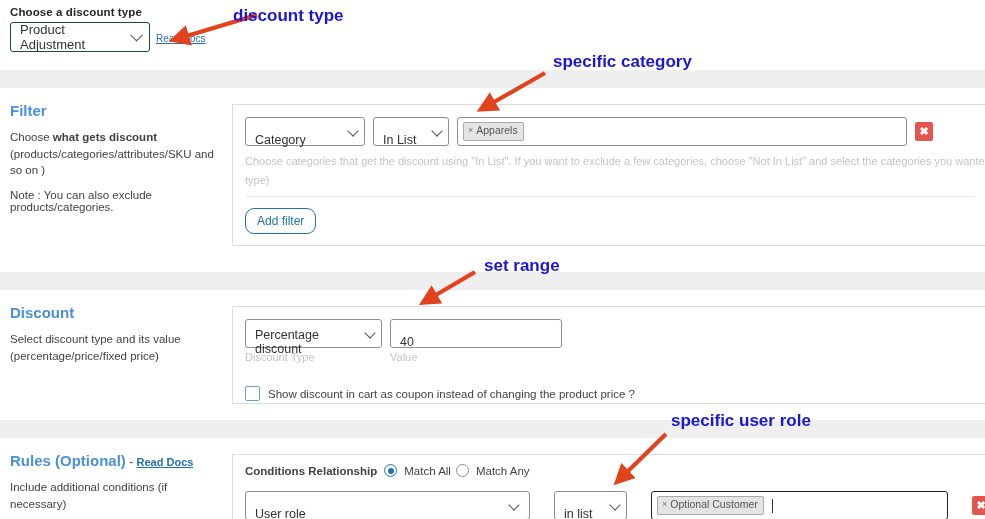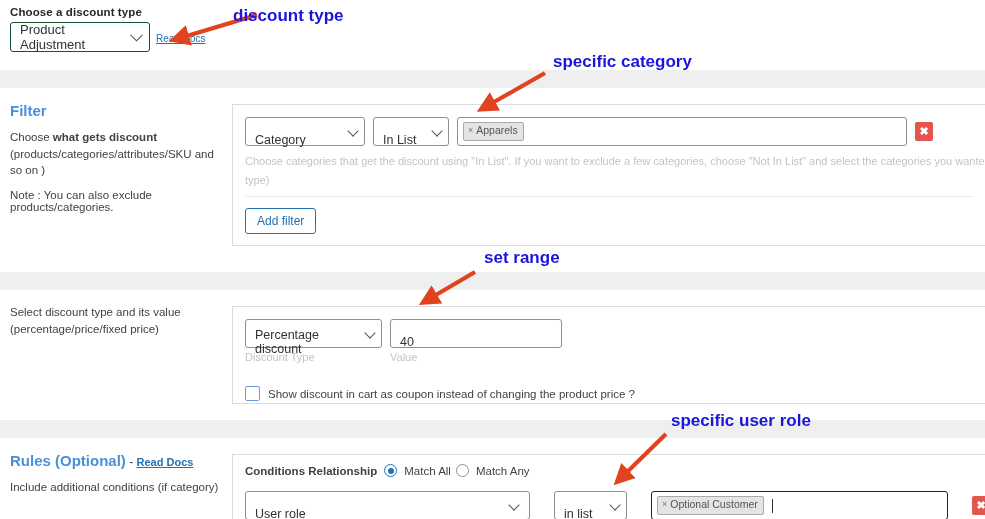--- a/index.html
+++ b/index.html
@@ -85,21 +85,21 @@
   }
   .hint {
     color:#c3c4c7; font-size:11px; line-height:1.65; margin-top:6px;
     white-space: nowrap; overflow:hidden;
   }
   .hint2 { color:#c3c4c7; font-size:11px; margin-top:4px; }
   .sublabel { color:#c3c4c7; font-size:11px; }
   .hr { height:1px; background:#eaeaea; margin:10px 12px 0 0; }
   .btn-secondary {
     display:inline-block; border:1px solid #2271b1; color:#2271b1; background:#fff;
-    border-radius:3px; font-size:12px; padding:5px 11px; cursor:pointer;
+    border-radius:9px; font-size:12px; padding:5px 11px; cursor:pointer;
   }
   .checkbox {
     width:15px; height:15px; border:1px solid #6b9ed8; background:#fff;
     border-radius:2px; flex:0 0 15px;
   }
   .radio {
     width:13px; height:13px; border:1.4px solid #8c8f94; border-radius:50%;
     background:#fff; display:inline-block; position:relative; flex:0 0 13px;
   }
   .radio.on { border-color:#2271b1; }
@@ -162,20 +162,21 @@
     <div class="hr"></div>
     <div style="margin-top:11px">
       <span class="btn-secondary">Add filter</span>
     </div>
   </div>
 </div>
 
 <div class="bar" style="margin-top:12px"></div>
 <div class="section" style="height:118px">
   <div class="sec-left">
+    <div class="sec-title">Discount</div>
     <div class="sec-desc">
       <span>Select discount type and its value</span><br>
       <span>(percentage/price/fixed price)</span>
     </div>
   </div>
   <div class="sec-right" style="height:98px">
     <div class="ctrl-row">
       <div class="sel" style="width:137px">
         <span>Percentage discount</span>
         <span class="chev"></span>
@@ -194,21 +195,21 @@
     </div>
   </div>
 </div>
 
 <div class="bar" style="margin-top:12px"></div>
 <div class="section" style="height:100px">
   <div class="sec-left">
     <div class="sec-title">
       <span>Rules (Optional)</span><span class="dash"> - </span><a>Read Docs</a>
     </div>
-    <div class="sec-desc">Include additional conditions (if category)</div>
+    <div class="sec-desc">Include additional conditions (if necessary)</div>
 
   </div>
   <div class="sec-right" style="height:84px; padding-top:9px">
     <div class="ctrl-row" style="gap:7px">
       <span style="font-size:11.5px; font-weight:bold">Conditions Relationship</span>
       <span class="radio on"></span>
       <span style="font-size:11.5px">Match All</span>
       <span class="radio" style="margin-left:-2px"></span>
       <span style="font-size:11.5px">Match Any</span>
     </div>
@@ -241,14 +242,14 @@
     </marker>
   </defs>
   <line x1="257" y1="15" x2="180" y2="38" stroke="#e2431f" stroke-width="4.2" marker-end="url(#ah)"></line>
   <line x1="545" y1="73" x2="487" y2="106" stroke="#e2431f" stroke-width="4.2" marker-end="url(#ah)"></line>
   <line x1="475" y1="272" x2="429" y2="299" stroke="#e2431f" stroke-width="4.2" marker-end="url(#ah)"></line>
   <line x1="666" y1="434" x2="622" y2="477" stroke="#e2431f" stroke-width="4.2" marker-end="url(#ah)"></line>
 </svg>
 
 <div class="anno" style="left:233px; top:6px">discount type</div>
 <div class="anno" style="left:553px; top:52px">specific category</div>
-<div class="anno" style="left:484px; top:248px">set range</div>
+<div class="anno" style="left:484px; top:256px">set range</div>
 <div class="anno" style="left:671px; top:411px">specific user role</div>
 
 </body></html>

